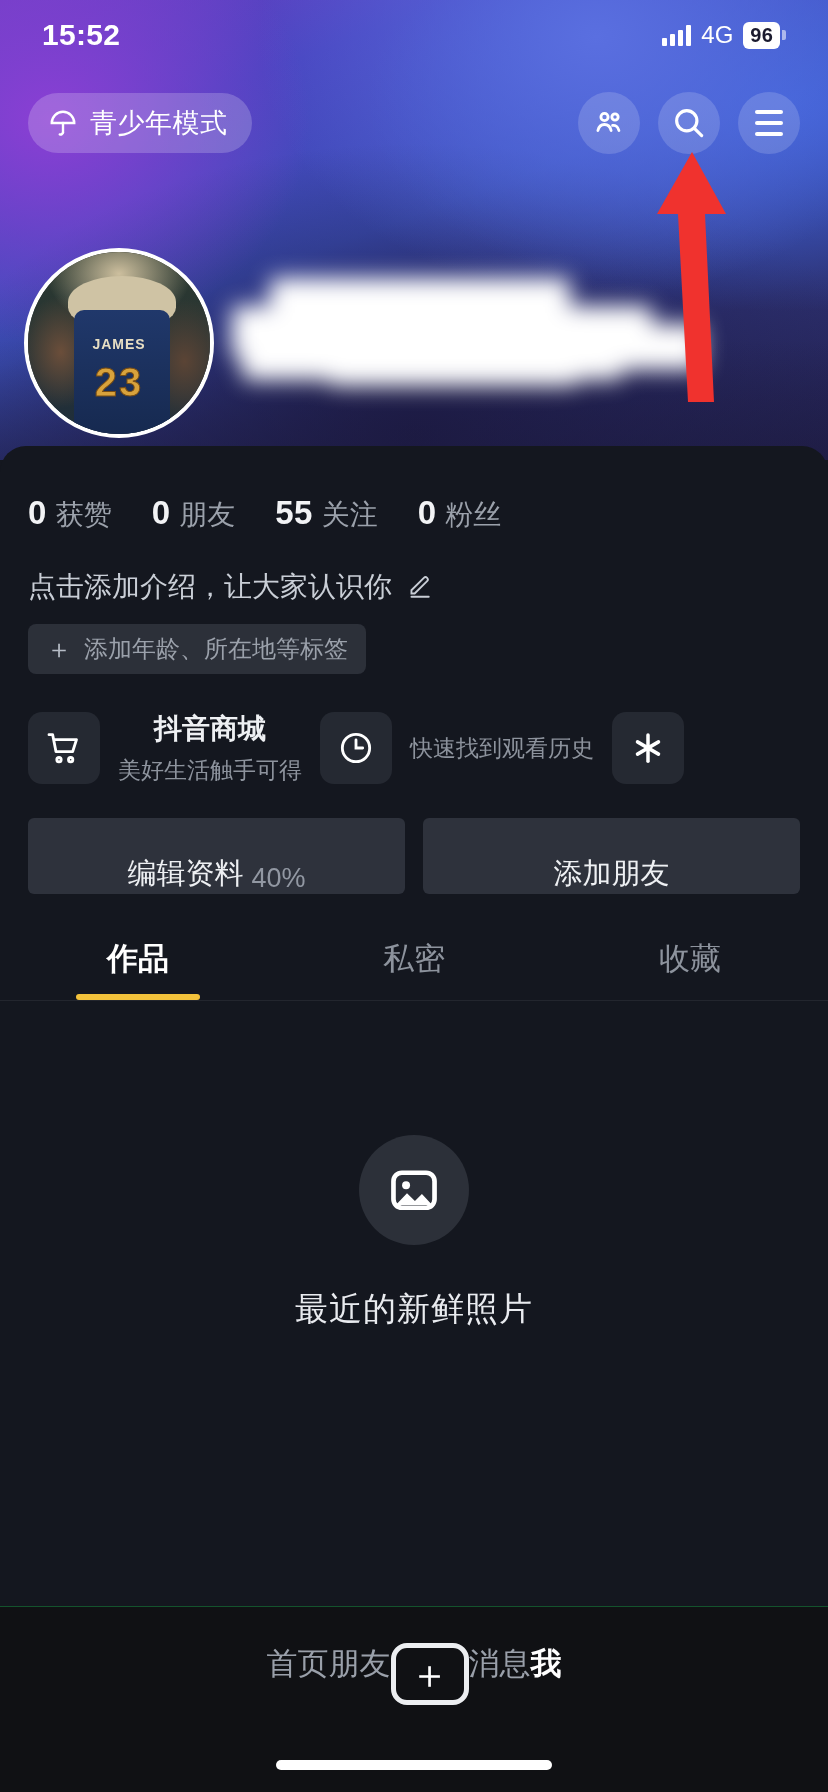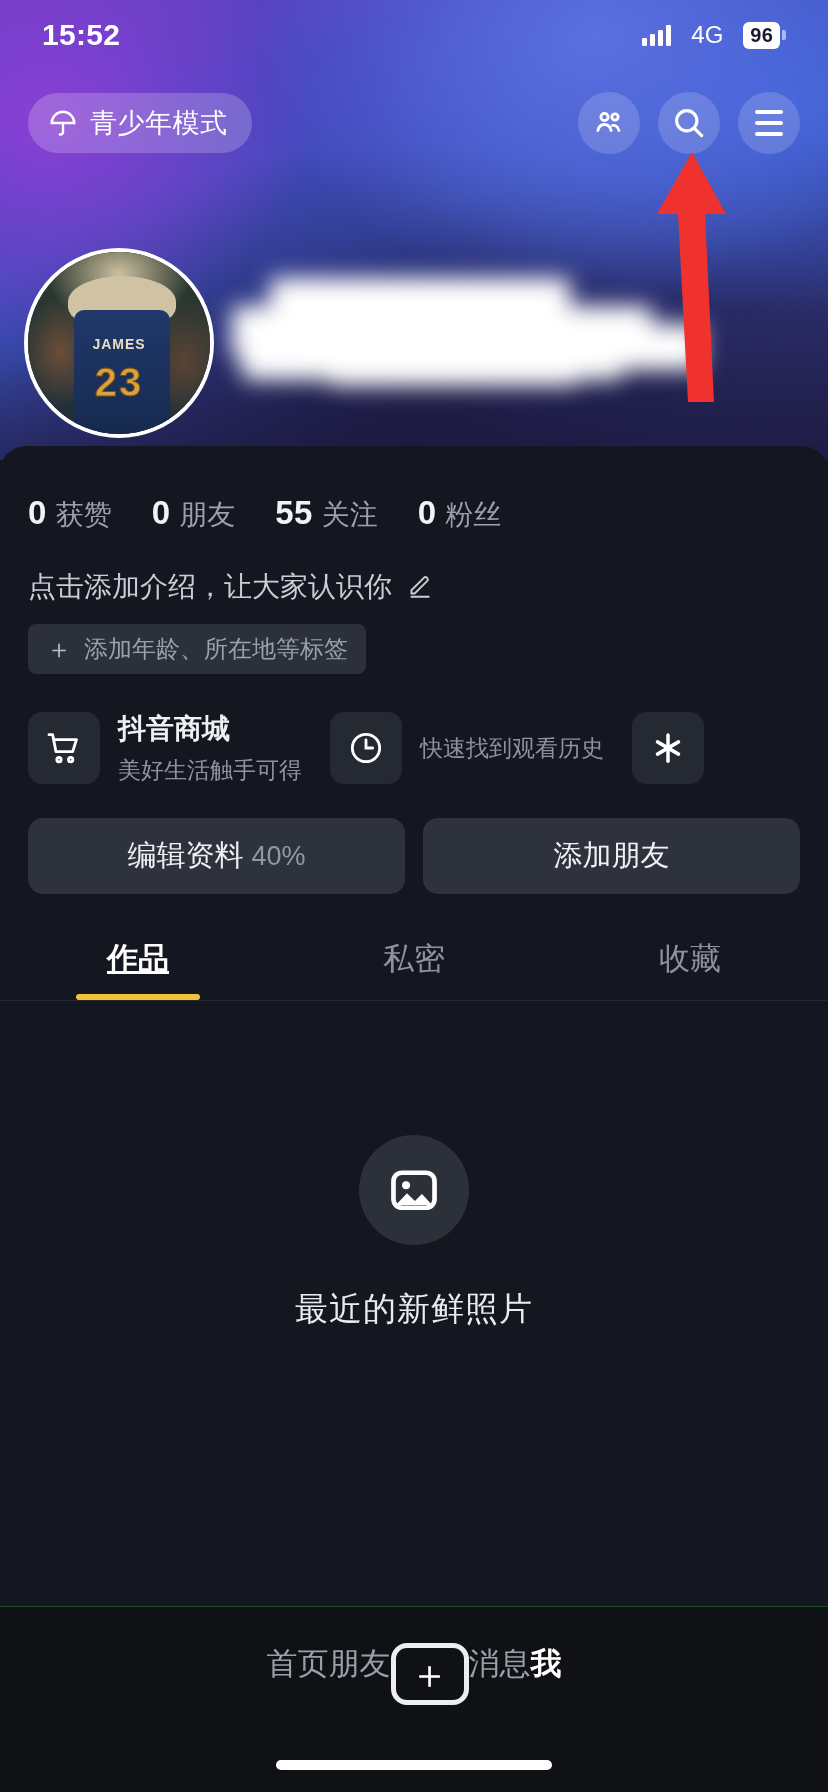--- a/index.html
+++ b/index.html
@@ -26,21 +26,21 @@
     background:linear-gradient(to bottom, rgba(30,28,70,0) 0%, rgba(28,26,62,0.55) 100%);
   }
 
   
   .statusbar {
     position:absolute; top:0; left:0; width:828px; height:70px;
     display:flex; align-items:center; justify-content:space-between;
     padding:0 42px; color:#fff;
   }
   .sb-time { font-size:30px; font-weight:600; letter-spacing:0.3px; }
-  .sb-right { display:flex; align-items:center; gap:20px; }
+  .sb-right { display:flex; align-items:center; gap:10px; }
   .sig { display:flex; align-items:flex-end; gap:3px; height:22px; }
   .sig i { display:block; width:5px; background:#fff; border-radius:1px; }
   .sig i:nth-child(1){height:8px;} .sig i:nth-child(2){height:12px;}
   .sig i:nth-child(3){height:16px;} .sig i:nth-child(4){height:21px;}
   .sb-net { font-size:24px; font-weight:500; }
   .batt { position:relative; display:flex; align-items:center; }
   .batt-body {
     background:#ffffff; color:#1a1a2e; font-size:20px; font-weight:700;
     border-radius:6px; padding:2px 7px; line-height:1.15; letter-spacing:0.2px;
   }
@@ -123,43 +123,43 @@
 
   .tag-row { padding:18px 0 0 28px; }
   .tag {
     display:inline-flex; align-items:center; gap:12px;
     background:#2c3039; border-radius:8px; padding:9px 18px;
     color:#9ba1ab; font-size:24px;
   }
   .tag .plus { font-size:26px; line-height:1; color:#b6bcc6; }
 
   
-  .cards { display:flex; gap:28px; padding:36px 0 0 28px; overflow:hidden; }
+  .cards { display:flex; gap:18px; padding:36px 0 0 28px; overflow:hidden;text-align:center; }
   .card { display:flex; align-items:center; gap:18px; flex:none; }
   .card-ic {
     width:72px; height:72px; border-radius:14px; background:#252932;
     display:flex; align-items:center; justify-content:center;
   }
   .card-txt { display:flex; flex-direction:column; gap:7px; }
   .card-title { font-size:28px; color:#eef0f3; font-weight:600; }
   .card-sub { font-size:23px; color:#8d939d; }
 
   
   .actions { display:flex; gap:18px; padding:32px 28px 0 28px; }
   .act-btn {
-    flex:1; height:76px; background:#2e323c; border-radius:15px;
-    display:flex; align-items:center; justify-content:center; gap:8px;
+    flex:1; height:76px; background:#2e323c; border-radius:6px;
+    display:flex; align-items:flex-end; justify-content:center; gap:8px;
   }
   .act-label { font-size:29px; color:#eef0f3; font-weight:500; }
   .act-pct { font-size:27px; color:#9298a3; }
 
   
   .tabs { display:flex; padding:44px 0 0 0; position:relative; }
   .tab { flex:1; text-align:center; font-size:31px; color:#8d939d; padding-bottom:20px; position:relative; }
-  .tab.active { color:#fff; font-weight:700;text-decoration:underline; }
+  .tab.active { color:#fff; font-weight:700; }
   .tab.active::after {
     content:""; position:absolute; left:50%; transform:translateX(-50%);
     bottom:0; width:124px; height:6px; background:#f3c23b; border-radius:3px;
   }
   .tabs-rule { height:1px; background:#23262e; width:100%; }
 
   
   .empty { display:flex; flex-direction:column; align-items:center; padding-top:134px; }
   .empty-ic {
     width:110px; height:110px; border-radius:50%; background:#2c3039;

